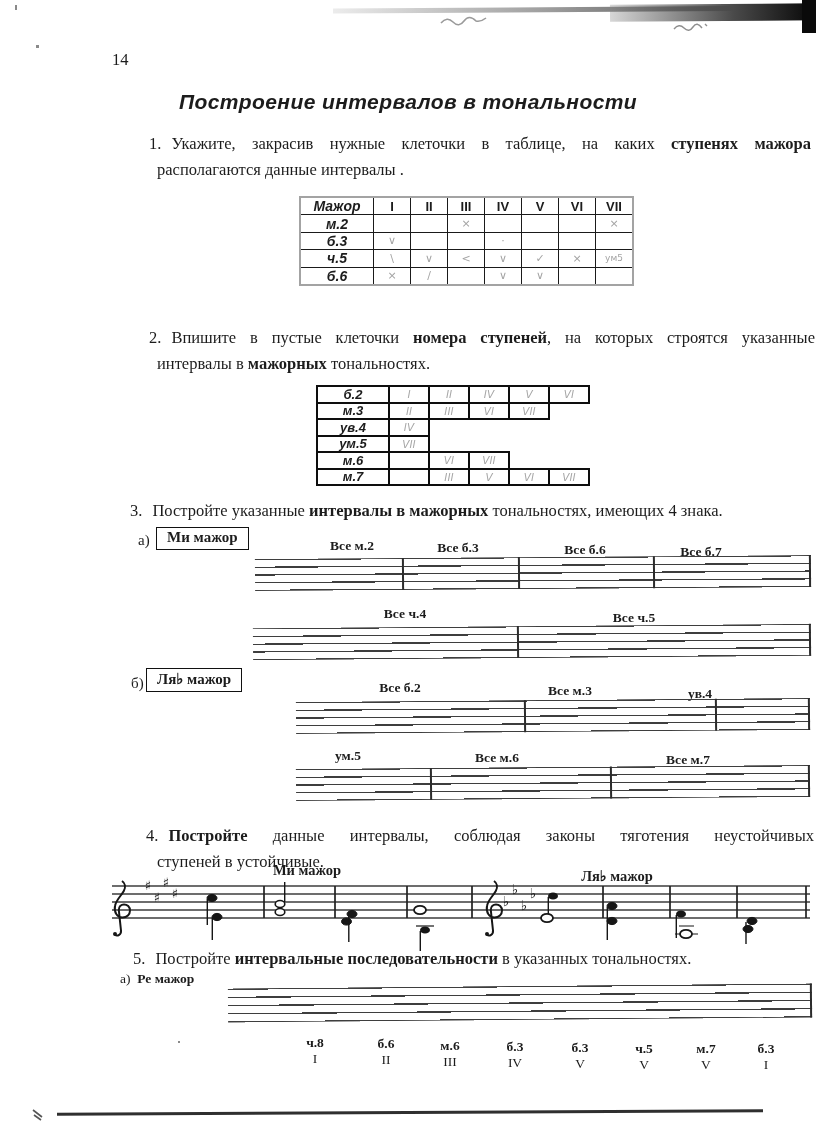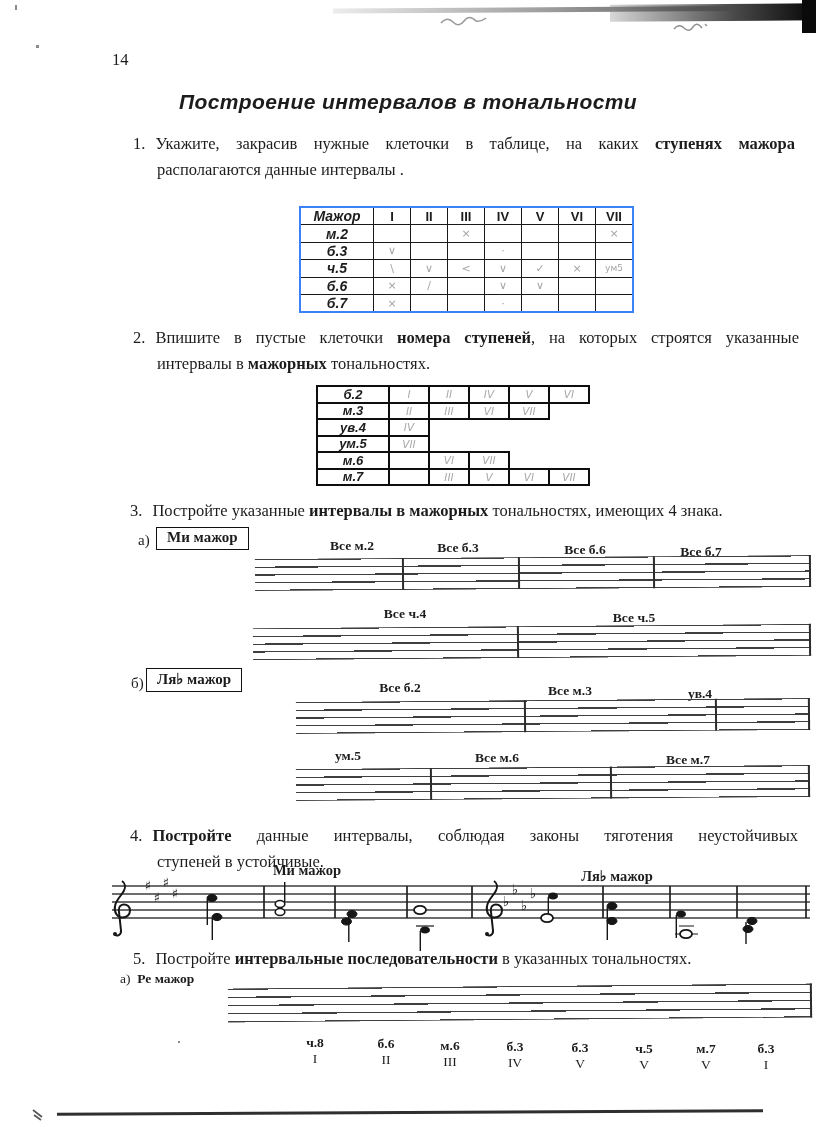--- a/index.html
+++ b/index.html
@@ -1,27 +1,27 @@
 <!DOCTYPE html>
 <html><head>
 <meta charset="utf-8">
 <style>
   html,body{margin:0;padding:0;background:#ffffff;}
   #page{position:relative;width:816px;height:1123px;background:#fff;overflow:hidden;
         font-family:"Liberation Serif",serif;color:#1c1c1c;}
   .abs{position:absolute;margin:0;}
   .txt{font-size:16.5px;line-height:1.25;}
-  .justify{text-align:justify;text-align-last:justify;}
+  .justify{text-align:justify;text-align-last:justify;margin-left:16px;}
   .num{display:inline-block;margin-right:10px;}
   b{font-weight:bold;}
   .title{font-family:"Liberation Sans",sans-serif;font-weight:bold;font-style:italic;
          font-size:21px;letter-spacing:.4px;text-align:center;}
   .pagenum{font-size:16.5px;}
   
-  .t1{border-collapse:collapse;table-layout:fixed;border:2px solid #3b82f6;margin-top:10px;}
+  .t1{border-collapse:collapse;table-layout:fixed;border:2px solid #a3a3a3;}
   .t1 td{border:1.4px solid #1a1a1a;height:16.4px;text-align:center;vertical-align:middle;padding:0;}
   .t1 .hlbl{font-family:"Liberation Sans",sans-serif;font-weight:bold;font-style:italic;font-size:14px;}
   .t1 .hnum{font-family:"Liberation Sans",sans-serif;font-weight:bold;font-size:13px;}
   .t1 .rlbl{font-family:Liberation Sans, sans-serif;font-weight:bold;font-style:italic;font-size:14px;}
   .mark{color:#a3a3a3;font-family:"DejaVu Sans",sans-serif;font-size:11px;}
   
   .t2{display:flex;flex-direction:column;}
   .t2row{display:flex;height:18.5px;margin-top:-2px;}
   .t2lbl{width:74px;border:2px solid #0e0e0e;box-sizing:border-box;display:flex;align-items:center;justify-content:center;
          font-family:"Liberation Sans",sans-serif;font-weight:bold;font-style:italic;font-size:13px;background:#fff;}
@@ -117,30 +117,20 @@
       <tr>
         <td class="rlbl">б.6</td>
         <td class="mark">×</td>
         <td class="mark">/</td>
         <td class="mark"></td>
         <td class="mark">∨</td>
         <td class="mark">∨</td>
         <td class="mark"></td>
         <td class="mark"></td>
       </tr>
-      <tr>
-        <td class="rlbl">б.7</td>
-        <td class="mark">×</td>
-        <td class="mark"></td>
-        <td class="mark"></td>
-        <td class="mark">·</td>
-        <td class="mark"></td>
-        <td class="mark"></td>
-        <td class="mark"></td>
-      </tr>
     </tbody>
       </table>
   </div>
 
   <div>
     <p class="abs txt justify" style="left:133px;top:328px;width:666px;">
       <span class="num">2.</span><span>Впишите в пустые клеточки </span><b>номера ступеней</b><span>, на которых строятся указанные</span>
     </p>
     <p class="abs txt" style="left:157px;top:354px;">
       <span>интервалы в </span><b>мажорных</b><span> тональностях.</span>

